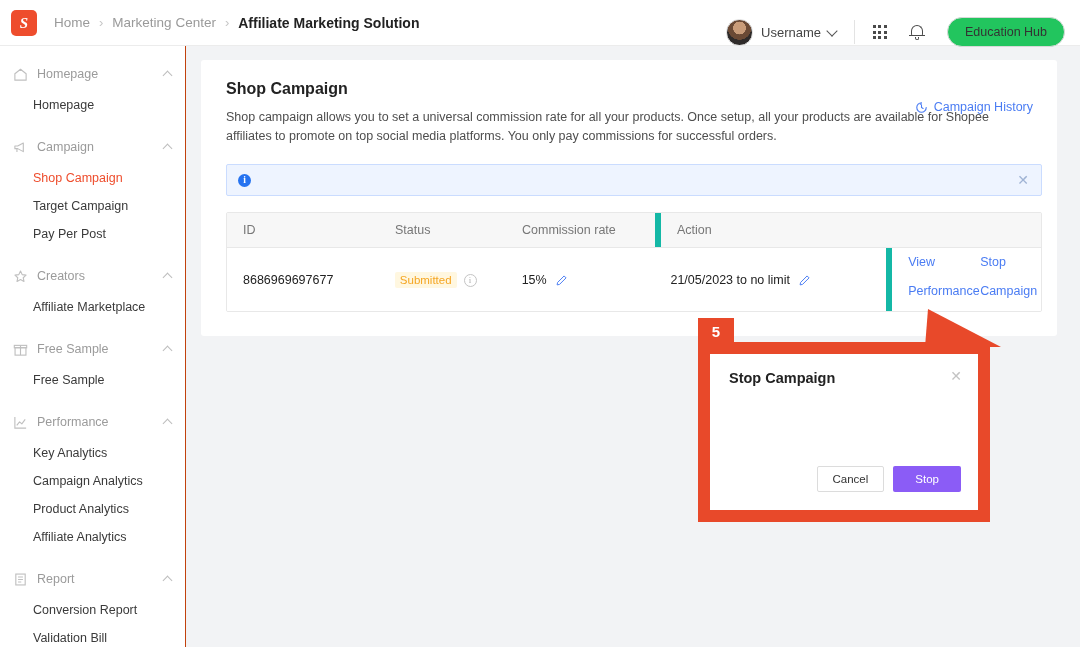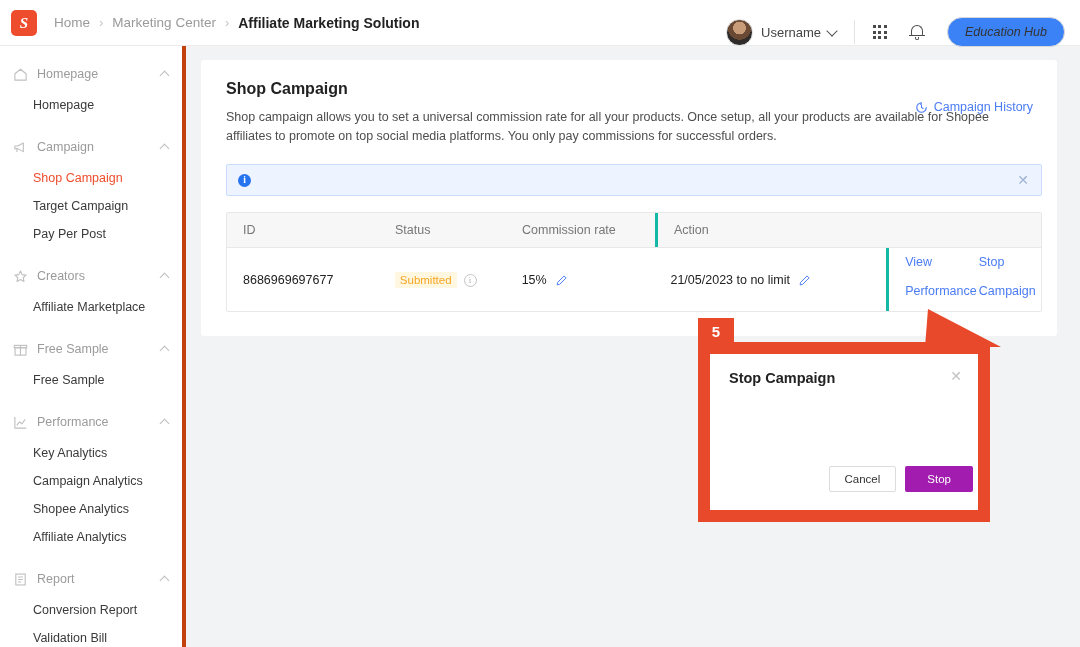--- a/index.html
+++ b/index.html
@@ -54,28 +54,28 @@
   #bell { margin-left: 22px; position: relative; width: 16px; height: 17px; }
   #bell .b {
     position: absolute; left: 2px; top: 1px; width: 12px; height: 11px;
     border: 1.4px solid #4a4a4a; border-radius: 6px 6px 2px 2px; border-bottom: none;
   }
   #bell .r { position: absolute; left: 0; top: 11px; width: 16px; height: 1.4px; background: #4a4a4a; }
   #bell .c { position: absolute; left: 6px; top: 13px; width: 4px; height: 3px;
              border: 1.4px solid #4a4a4a; border-top: none; border-radius: 0 0 4px 4px; }
   #eduhub {
     margin-left: 22px; margin-right: 15px; height: 30px; padding: 0 17px;
-    border: 1px solid #d8d8d8; border-radius: 16px; background: #3b82f6;
-    display: flex; align-items: center; font-size: 12.5px; color: #333; cursor: pointer; font-style: italic;
+    border: 1px solid #d8d8d8; border-radius: 16px; background: #22c55e;
+    display: flex; align-items: center; font-size: 12.5px; color: #333; cursor: pointer;
   }
 
   
   #sidebar {
     position: absolute; left: 0; top: 46px; width: 186px; height: 601px;
-    background: #fff; border-right: 4px solid #c2410c; overflow: hidden;
+    background: #fff; border-right: 1px solid #c2410c; overflow: hidden;
   }
   .grp { display: flex; align-items: center; height: 34px; padding: 0 14px 0 13px; margin-top: 11px; }
   .grp .gi { width: 15px; height: 15px; flex: none; margin-right: 9px; opacity: .55; }
   .grp .gl { font-size: 12.5px; color: #9b9b9b; }
   .chev-up {
     margin-left: auto; width: 7px; height: 7px; margin-bottom: -3px;
     border-right: 1.5px solid #bdbdbd; border-bottom: 1.5px solid #bdbdbd;
     transform: rotate(-135deg); flex: none;
   }
   .sub { display: block; font-size: 12.5px; color: #3a3a3a; padding: 7px 0 7px 33px; cursor: pointer; }
@@ -113,21 +113,21 @@
   
   #table {
     position: absolute; left: 25px; top: 152px; width: 816px; height: 100px;
     border: 1px solid #e8e8e8; border-radius: 2px; overflow: hidden;
   }
   #thead { display: flex; height: 35px; background: #f7f7f7; border-bottom: 1px solid #e8e8e8; }
   #thead .th { font-size: 12.5px; color: #777; display: flex; align-items: center; padding-left: 16px; }
   #trow { display: flex; height: 64px; background: #fff; }
   #trow .td { font-size: 12.5px; color: #222; display: flex; align-items: center; padding-left: 16px; }
   .c1 { width: 152px; } .c2 { width: 127px; } .c3 { width: 149px; } .c4 { width: 232px; }
-  .c5 { width: 155px; border-left: 3px solid #14b8a6; }
+  .c5 { width: 155px; border-left: 6px solid #14b8a6; }
   #trow .c5 { flex-direction: row; align-items: flex-start; justify-content: center; }
   .badge {
     background: #fff7e0; color: #f5a623; font-size: 11.5px;
     padding: 2px 5px; border-radius: 2px;
   }
   .iq {
     width: 13px; height: 13px; border: 1px solid #c4c4c4; border-radius: 50%;
     color: #b0b0b0; font-size: 9px; display: inline-flex; align-items: center;
     justify-content: center; margin-left: 7px; font-family: "Liberation Serif", serif;
     cursor: pointer;
@@ -150,28 +150,28 @@
   #dialog {
     position: absolute; left: 12px; top: 12px; right: 12px; bottom: 12px;
     background: #fff;
   }
   #dlg-title { position: absolute; left: 19px; top: 16px; font-size: 14.5px; font-weight: bold; color: #222; }
   #dlg-x { position: absolute; right: 16px; top: 14px; color: #c3c3c3; font-size: 14px; cursor: pointer; }
   #dlg-body {
     position: absolute; left: 19px; top: 44px; width: 238px;
     font-size: 11.5px; color: #555; line-height: 16px;
   }
-  #dlg-btns { position: absolute; right: 5px; bottom: 18px; display: flex; }
+  #dlg-btns { position: absolute; right: 17px; bottom: 18px; display: flex; }
   #btn-cancel {
     height: 26px; padding: 0 15px; border: 1px solid #dcdcdc; background: #fff;
     border-radius: 2px; font-size: 11.5px; color: #333; cursor: pointer;
     display: flex; align-items: center; font-family: "Liberation Sans", sans-serif;
   }
   #btn-stop {
-    height: 26px; padding: 0 22px; background: #a21caf; border: none; margin-left: 9px;
+    height: 26px; padding: 0 22px; background: #8b5cf6; border: none; margin-left: 9px;
     border-radius: 2px; font-size: 11.5px; color: #fff; cursor: pointer;
     display: flex; align-items: center; font-family: "Liberation Sans", sans-serif;
   }
 </style>
 </head>
 <body>
 
 <div id="topbar">
   <div id="logo">
     <div class="handle"></div>
@@ -252,21 +252,21 @@
     <div class="grp">
       <svg class="gi" viewBox="0 0 16 16">
         <path d="M2 2v12h12" fill="none" stroke="#8c8c8c" stroke-width="1.2"></path>
         <path d="M4 11 7 7.4l2.4 2L13 4.6" fill="none" stroke="#8c8c8c" stroke-width="1.2" stroke-linejoin="round"></path>
       </svg>
       <span class="gl">Performance</span>
       <span class="chev-up"></span>
     </div>
     <div class="sub">Key Analytics</div>
     <div class="sub">Campaign Analytics</div>
-    <div class="sub">Shopee Analytics</div>
+    <div class="sub">Product Analytics</div>
     <div class="sub">Affiliate Analytics</div>
     <div class="grp">
       <svg class="gi" viewBox="0 0 16 16">
         <rect x="3" y="2.2" width="10" height="11.6" fill="none" stroke="#8c8c8c" stroke-width="1.2"></rect>
         <path d="M5.4 5.4h5.2M5.4 8h5.2M5.4 10.6h3.4" stroke="#8c8c8c" stroke-width="1.1"></path>
       </svg>
       <span class="gl">Report</span>
       <span class="chev-up"></span>
     </div>
     <div class="sub">Conversion Report</div>

